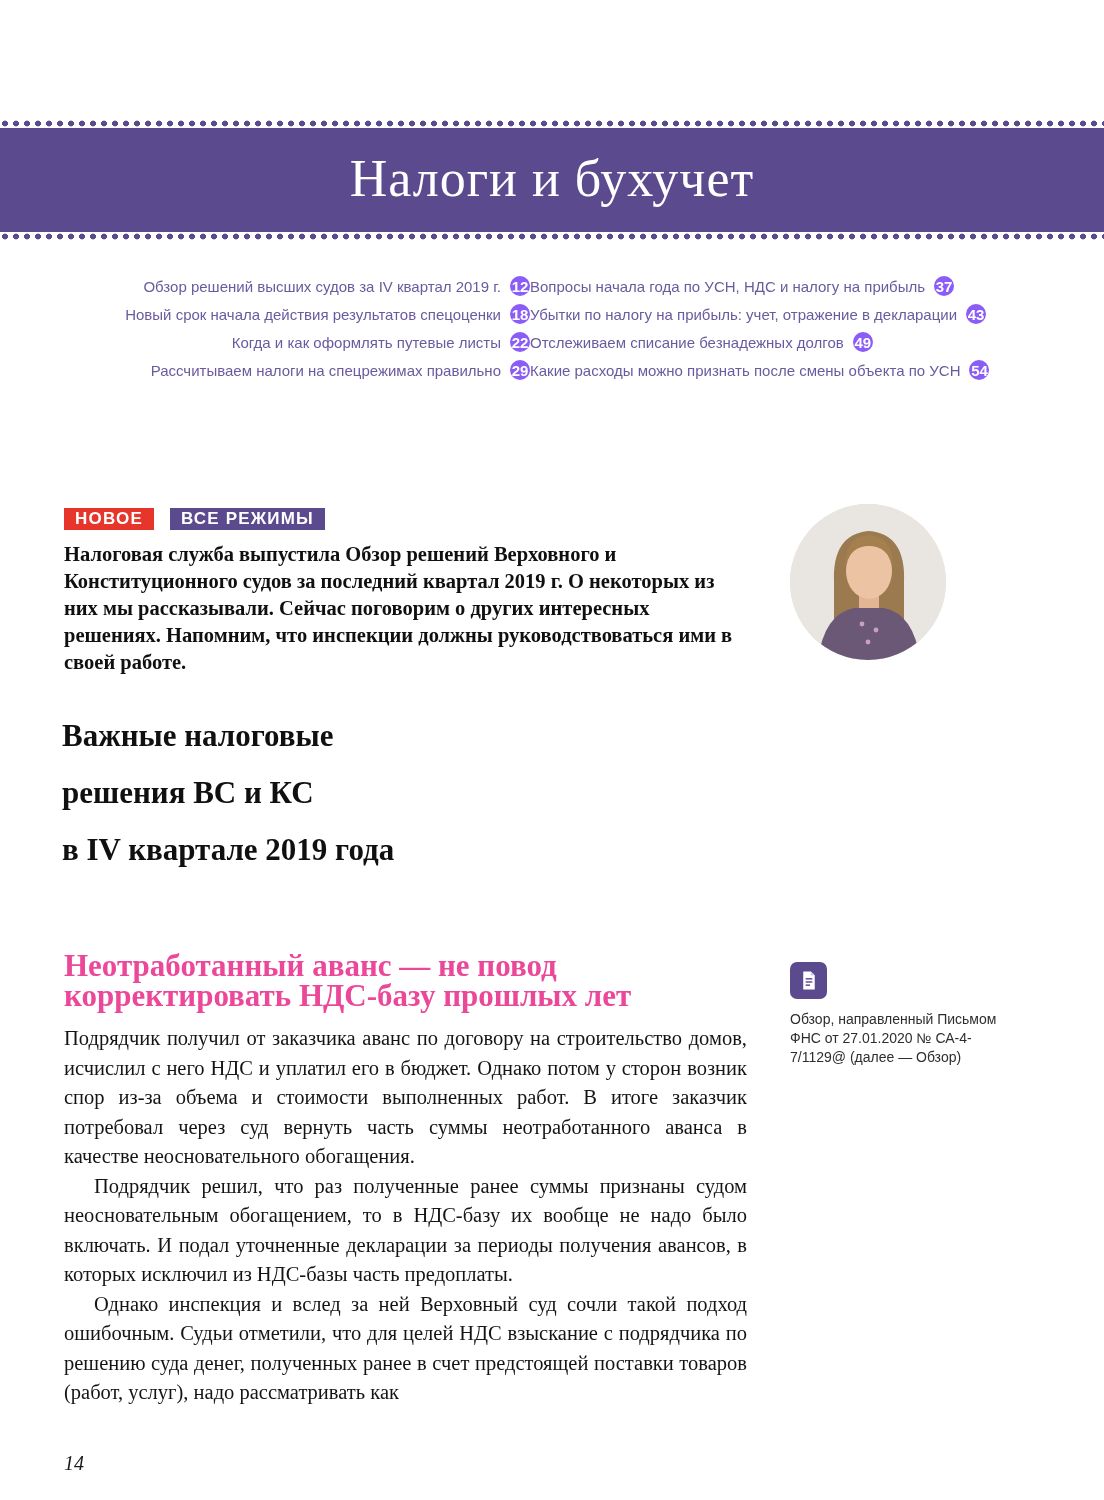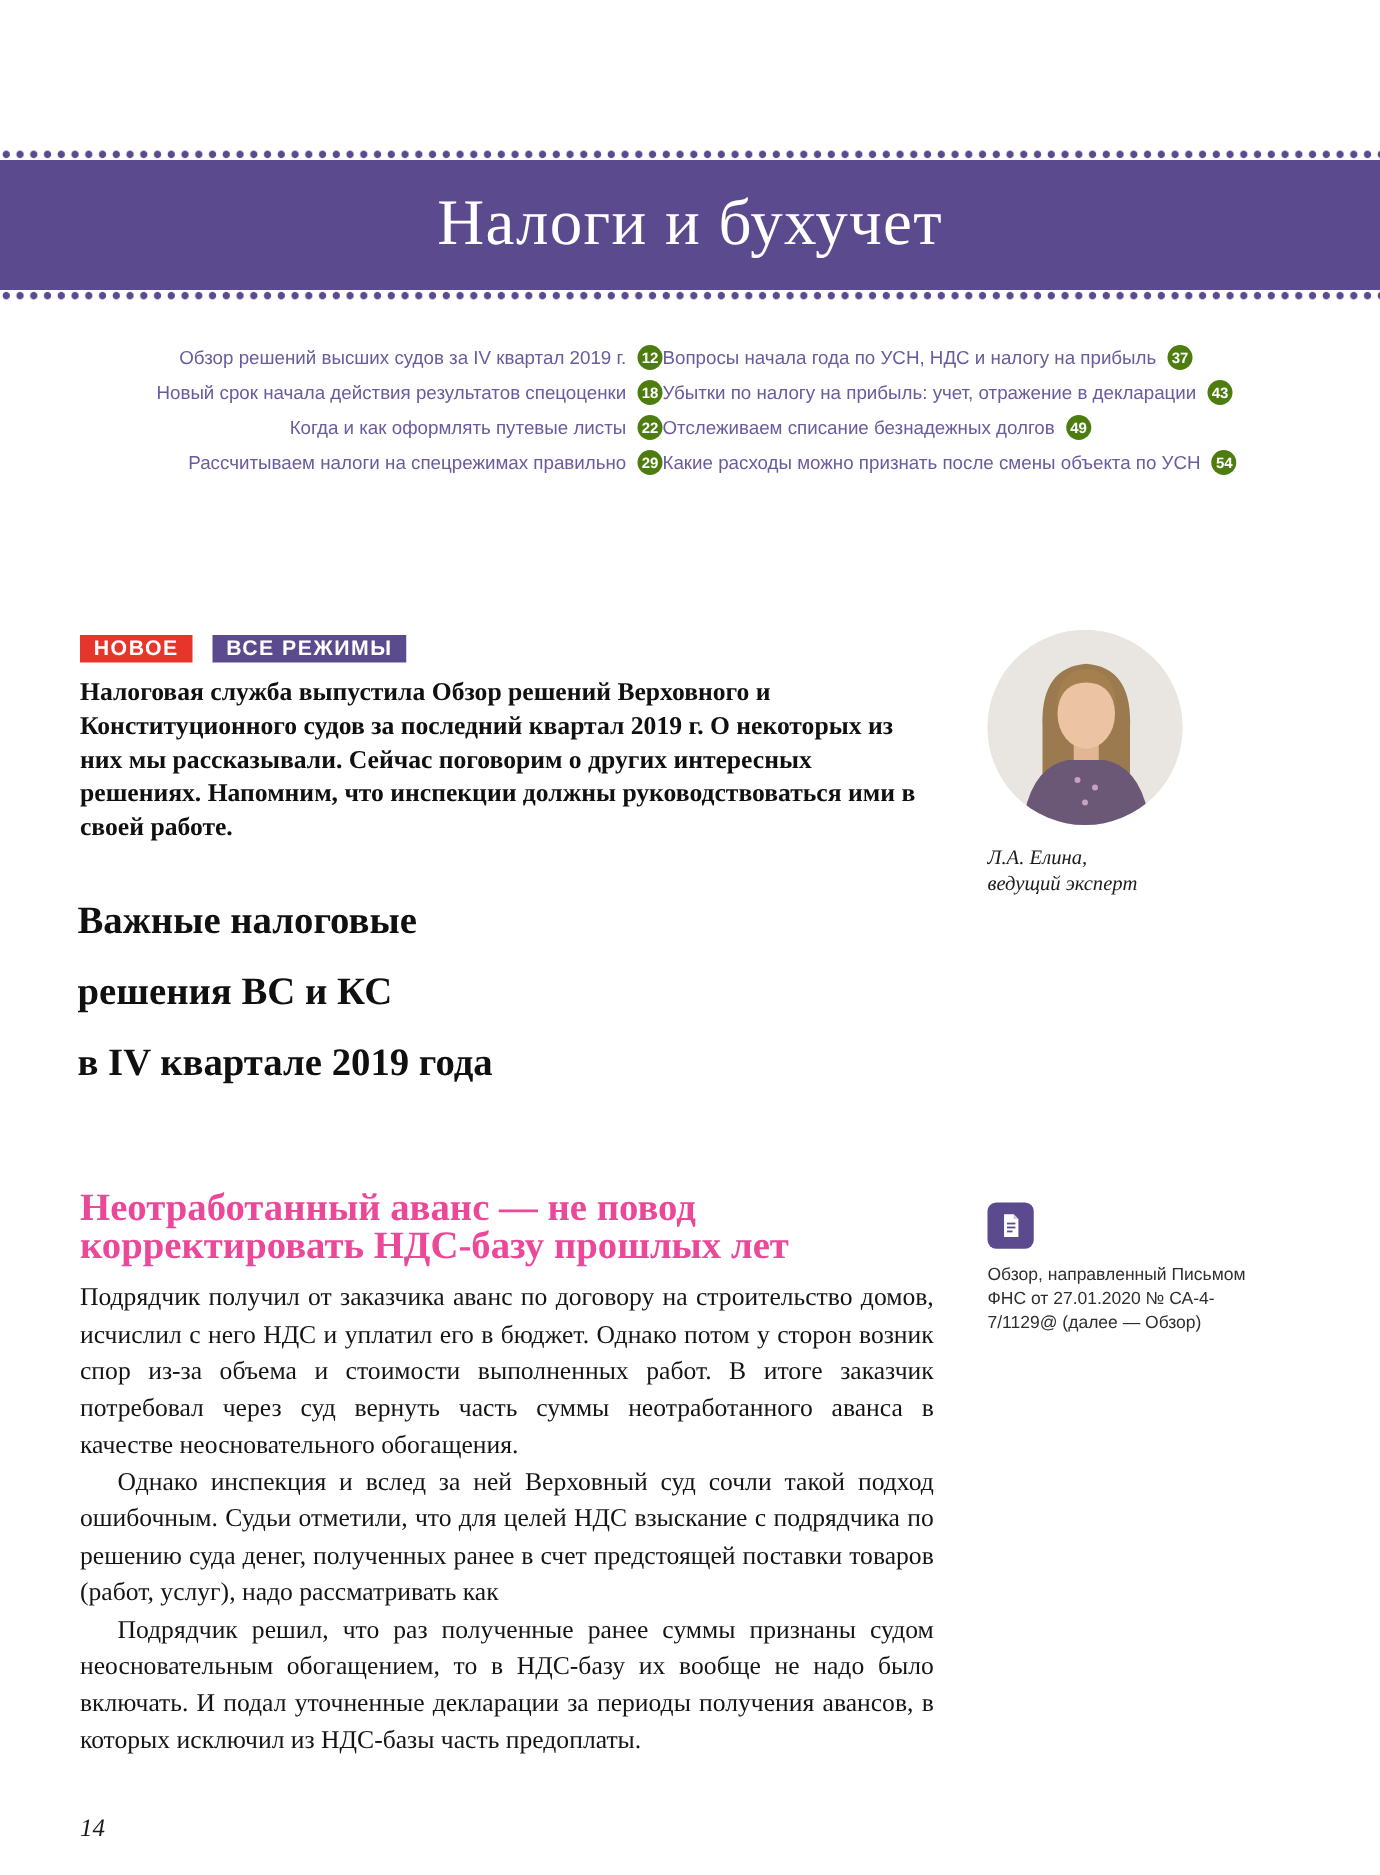--- a/index.html
+++ b/index.html
@@ -23,22 +23,22 @@
 
   
   .toc{position:absolute;top:272px;left:64px;width:976px;display:flex;
     font-family:"Liberation Sans", sans-serif;}
   .toc-col{display:flex;flex-direction:column;}
   .toc-col.left{width:466px;align-items:flex-end;}
   .toc-col.right{width:510px;}
   .toc-item{display:flex;align-items:center;height:28px;text-decoration:none;
     color:#6a5b9e;font-size:15px;white-space:nowrap;}
   .toc-label{margin-right:9px;}
-  .toc-page{flex:none;width:20px;height:20px;border-radius:50%;background:#4d7c0f;
-    color:#ffffff;font-size:12px;font-weight:bold;display:flex;
+  .toc-page{flex:none;width:20px;height:20px;border-radius:50%;background:#8b5cf6;
+    color:#ffffff;font-size:15px;font-weight:bold;display:flex;
     align-items:center;justify-content:center;}
 
   
   .badges{position:absolute;top:508px;left:64px;display:flex;gap:16px;
     font-family:"Liberation Sans", sans-serif;}
   .badge{height:22px;padding:0 11px;display:flex;align-items:center;
     color:#ffffff;font-size:17px;font-weight:bold;letter-spacing:1.2px;}
   .badge.red{background:#e6352b;}
   .badge.purple{background:#5b4a8e;}
 
@@ -142,24 +142,20 @@
         <path d="M44 78 Q42 30 79 27 Q116 30 114 78 L114 118 L44 118 Z" fill="#9c7a50"></path>
         <rect x="69" y="86" width="20" height="26" fill="#e2b694"></rect>
         <ellipse cx="79" cy="67" rx="23" ry="28" fill="#ecc3a3"></ellipse>
         <path d="M55 62 Q56 32 79 31 Q102 32 103 62 Q97 42 79 42 Q61 42 55 62 Z" fill="#a5804f"></path>
         <path d="M28 156 Q34 110 64 104 L94 104 Q124 110 130 156 Z" fill="#6b5877"></path>
         <circle cx="72" cy="120" r="2.4" fill="#c9a0c0"></circle>
         <circle cx="86" cy="126" r="2.4" fill="#c9a0c0"></circle>
         <circle cx="78" cy="138" r="2.4" fill="#c9a0c0"></circle>
       </svg>
     </div>
-    <figcaption class="author-caption">
-      <span>Л.А. Елина,</span><br>
-      <span>ведущий эксперт</span>
-    </figcaption>
   </figure>
 
   <h2 class="headline">
     <span>Важные налоговые</span><br>
     <span>решения ВС и КС</span><br>
     <span>в IV квартале 2019 года</span>
   </h2>
 
   <h3 class="subhead">
     <span>Неотработанный аванс — не повод</span><br>
@@ -174,19 +170,19 @@
         <rect x="9" y="9.5" width="7" height="1.5" fill="#5b4a8e"></rect>
         <rect x="9" y="12.8" width="7" height="1.5" fill="#5b4a8e"></rect>
         <rect x="9" y="16.1" width="4.6" height="1.5" fill="#5b4a8e"></rect>
       </svg>
     </div>
     <p class="note-text">Обзор, направленный Письмом ФНС от 27.01.2020 № СА-4-7/1129@ (далее — Обзор)</p>
   </aside>
 
   <div class="body-col" lang="ru">
     <p>Подрядчик получил от заказчика аванс по договору на строительство домов, исчислил с него НДС и уплатил его в бюджет. Однако потом у сторон возник спор из-за объема и стоимости выполненных работ. В итоге заказчик потребовал через суд вернуть часть суммы неотработанного аванса в качестве неосновательного обогащения.</p>
+    <p class="indent">Подрядчик решил, что раз полученные ранее суммы признаны судом неосновательным обогащением, то в НДС-базу их вообще не надо было включать. И подал уточненные декларации за периоды получения авансов, в которых исключил из НДС-базы часть предоплаты.</p>
     <p class="indent">Однако инспекция и вслед за ней Верховный суд сочли такой подход ошибочным. Судьи отметили, что для целей НДС взыскание с подрядчика по решению суда денег, полученных ранее в счет предстоящей поставки товаров (работ, услуг), надо рассматривать как</p>
-    <p class="indent">Подрядчик решил, что раз полученные ранее суммы признаны судом неосновательным обогащением, то в НДС-базу их вообще не надо было включать. И подал уточненные декларации за периоды получения авансов, в которых исключил из НДС-базы часть предоплаты.</p>
   </div>
 
   <div class="folio">14</div>
 
 </div>
 
 </body></html>

